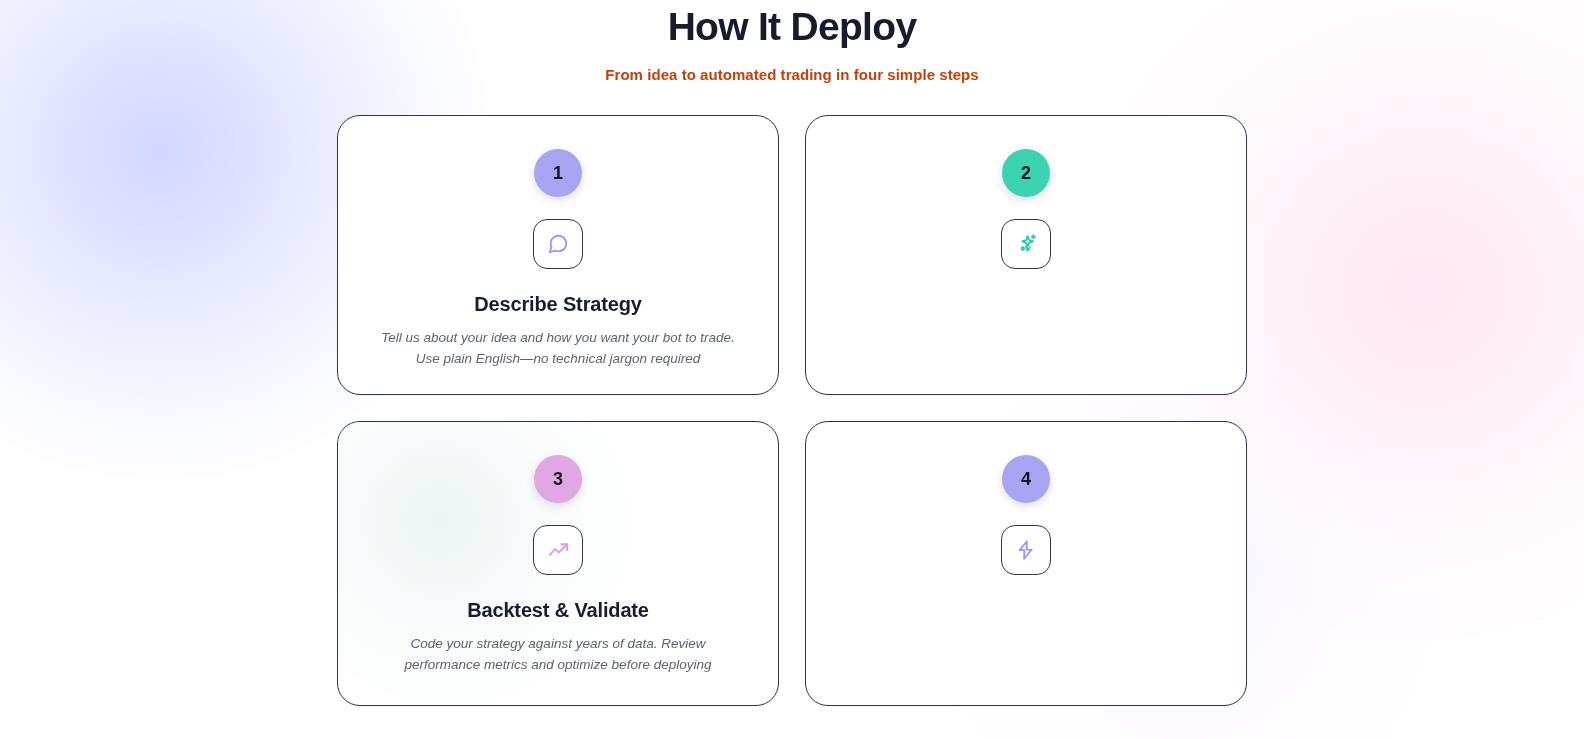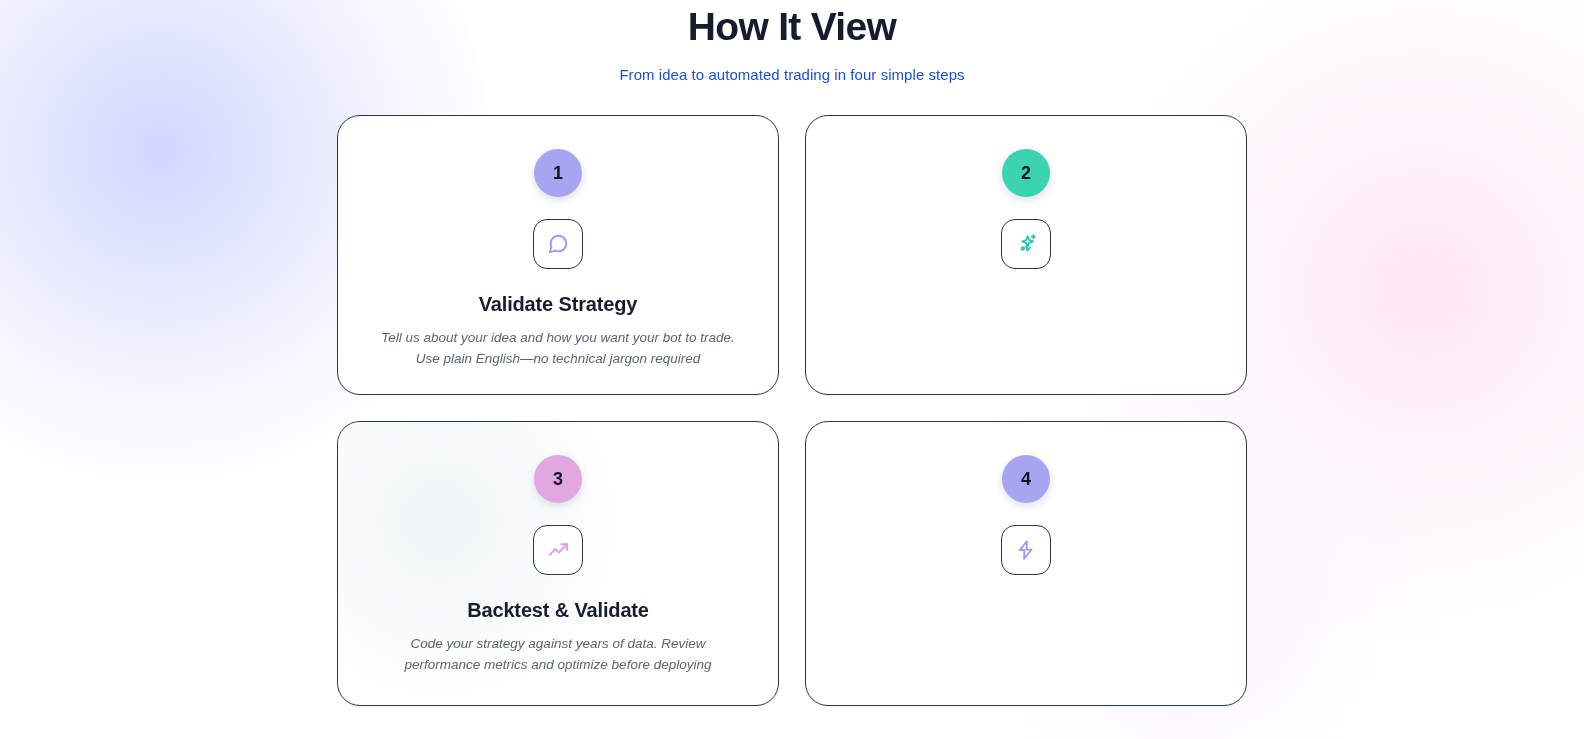--- a/index.html
+++ b/index.html
@@ -72,22 +72,22 @@
     font-size: 39px;
     line-height: 52px;
     font-weight: 700;
     letter-spacing: -0.7px;
     color: #161c2b;
   }
   #page-subtitle {
     margin: 12px 0 0 0;
     font-size: 15px;
     line-height: 20px;
-    font-weight: 400;
-    color: #1d4ed8;
+    font-weight: 700;
+    color: #c2410c;
     letter-spacing: 0.05px;
   }
 
   
   #steps-grid {
     position: relative;
     width: 910px;
     margin: 0 auto;
     margin-top: 30px;
     display: grid;
@@ -180,39 +180,39 @@
 </head>
 <body>
 
 <div id="page">
 
   <div class="glow glow-blue"></div>
   <div class="glow glow-pink"></div>
   <div class="glow glow-lilac"></div>
 
   <div id="header">
-    <h1 id="page-title">How It View</h1>
+    <h1 id="page-title">How It Deploy</h1>
     <p id="page-subtitle">From idea to automated trading in four simple steps</p>
   </div>
 
   <div id="steps-grid">
 
     <div class="step-card">
       <div class="card-inner">
         <div class="step-badge" style="background: rgb(167, 164, 242);">1</div>
 
         <div class="step-icon-tile">
           <span>
             <svg width="22" height="22" viewBox="0 0 24 24" fill="none" stroke="#9B96F5" stroke-width="2" stroke-linecap="round" stroke-linejoin="round">
               <path d="M21 11.5a8.38 8.38 0 0 1-.9 3.8 8.5 8.5 0 0 1-7.6 4.7 8.38 8.38 0 0 1-3.8-.9L3 21l1.9-5.7a8.38 8.38 0 0 1-.9-3.8 8.5 8.5 0 0 1 4.7-7.6 8.38 8.38 0 0 1 3.8-.9h.5a8.48 8.48 0 0 1 8 8v.5z"></path>
             </svg>
           </span>
         </div>
 
-        <h3 class="step-title">Validate Strategy</h3>
+        <h3 class="step-title">Describe Strategy</h3>
         <p class="step-desc">Tell us about your idea and how you want your bot to trade. Use plain English—no technical jargon required</p>
       </div>
     </div>
 
     <div class="step-card">
       <div class="card-inner">
         <div class="step-badge" style="background: rgb(60, 211, 179);">2</div>
 
         <div class="step-icon-tile">
           <span>

